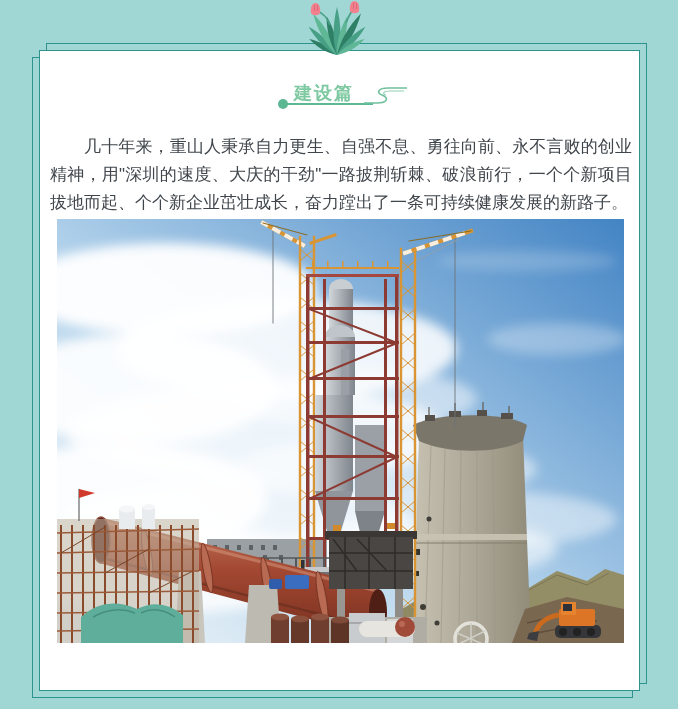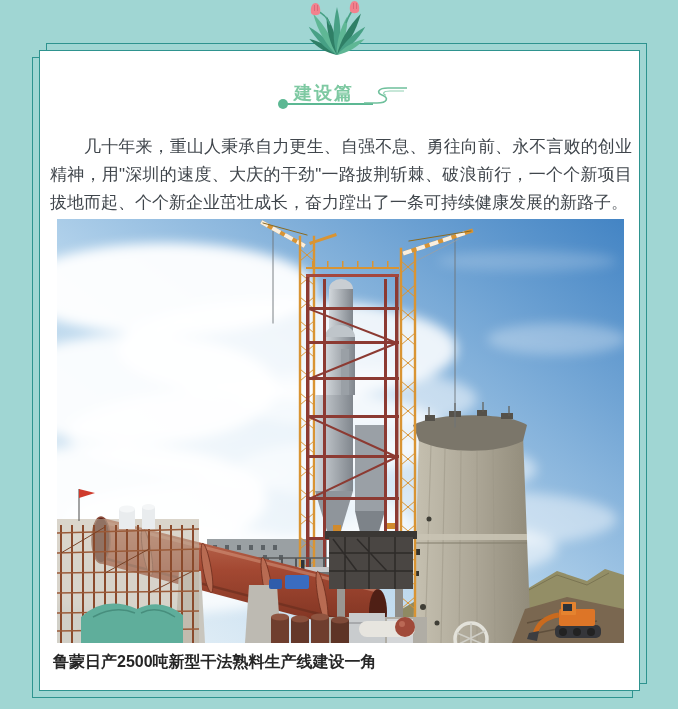--- a/index.html
+++ b/index.html
@@ -340,21 +340,20 @@
           <circle cx="506" cy="413" r="4" fill="#222"></circle>
             <circle cx="520" cy="413" r="4" fill="#222"></circle>
             <circle cx="534" cy="413" r="4" fill="#222"></circle>
           <rect x="502" y="390" width="36" height="17" rx="2" fill="#dd7527"></rect>
           <rect x="504" y="383" width="15" height="13" rx="1" fill="#e5832f"></rect>
           <rect x="506" y="385" width="9" height="7" fill="#2e3238"></rect>
           <path d="M502,396 C488,398 480,406 478,416" fill="none" stroke="#c96a1e" stroke-width="5"></path>
           <polygon points="472,414 482,412 480,422 470,420" fill="#3c3d40"></polygon>
         </g>
       </svg>
-      <figcaption class="caption">鲁蒙日产2500吨新型干法熟料生产线建设一角</figcaption>
     </figure>
   </div>
 
   <svg class="plant" width="74" height="56" viewBox="0 0 74 56">
     <g>
       <path d="M37,54 C33.5,44 33.5,33 37,22 C40.5,33 40.5,44 37,54Z" fill="#2f7f66" transform="rotate(-60 37 54)"></path>
       <path d="M37,54 C33,42 33,28 37,14 C41,28 41,42 37,54Z" fill="#47a085" transform="rotate(-45 37 54)"></path>
       <path d="M37,54 C32.5,40 32.5,24 37,6 C41.5,24 41.5,40 37,54Z" fill="#5fb795" transform="rotate(-30 37 54)"></path>
       <path d="M37,54 C33,42 33,28 37,14 C41,28 41,42 37,54Z" fill="#2f7f66" transform="rotate(-15 37 54)"></path>
       <path d="M37,54 C32.5,40 32.5,24 37,6 C41.5,24 41.5,40 37,54Z" fill="#47a085"></path>

